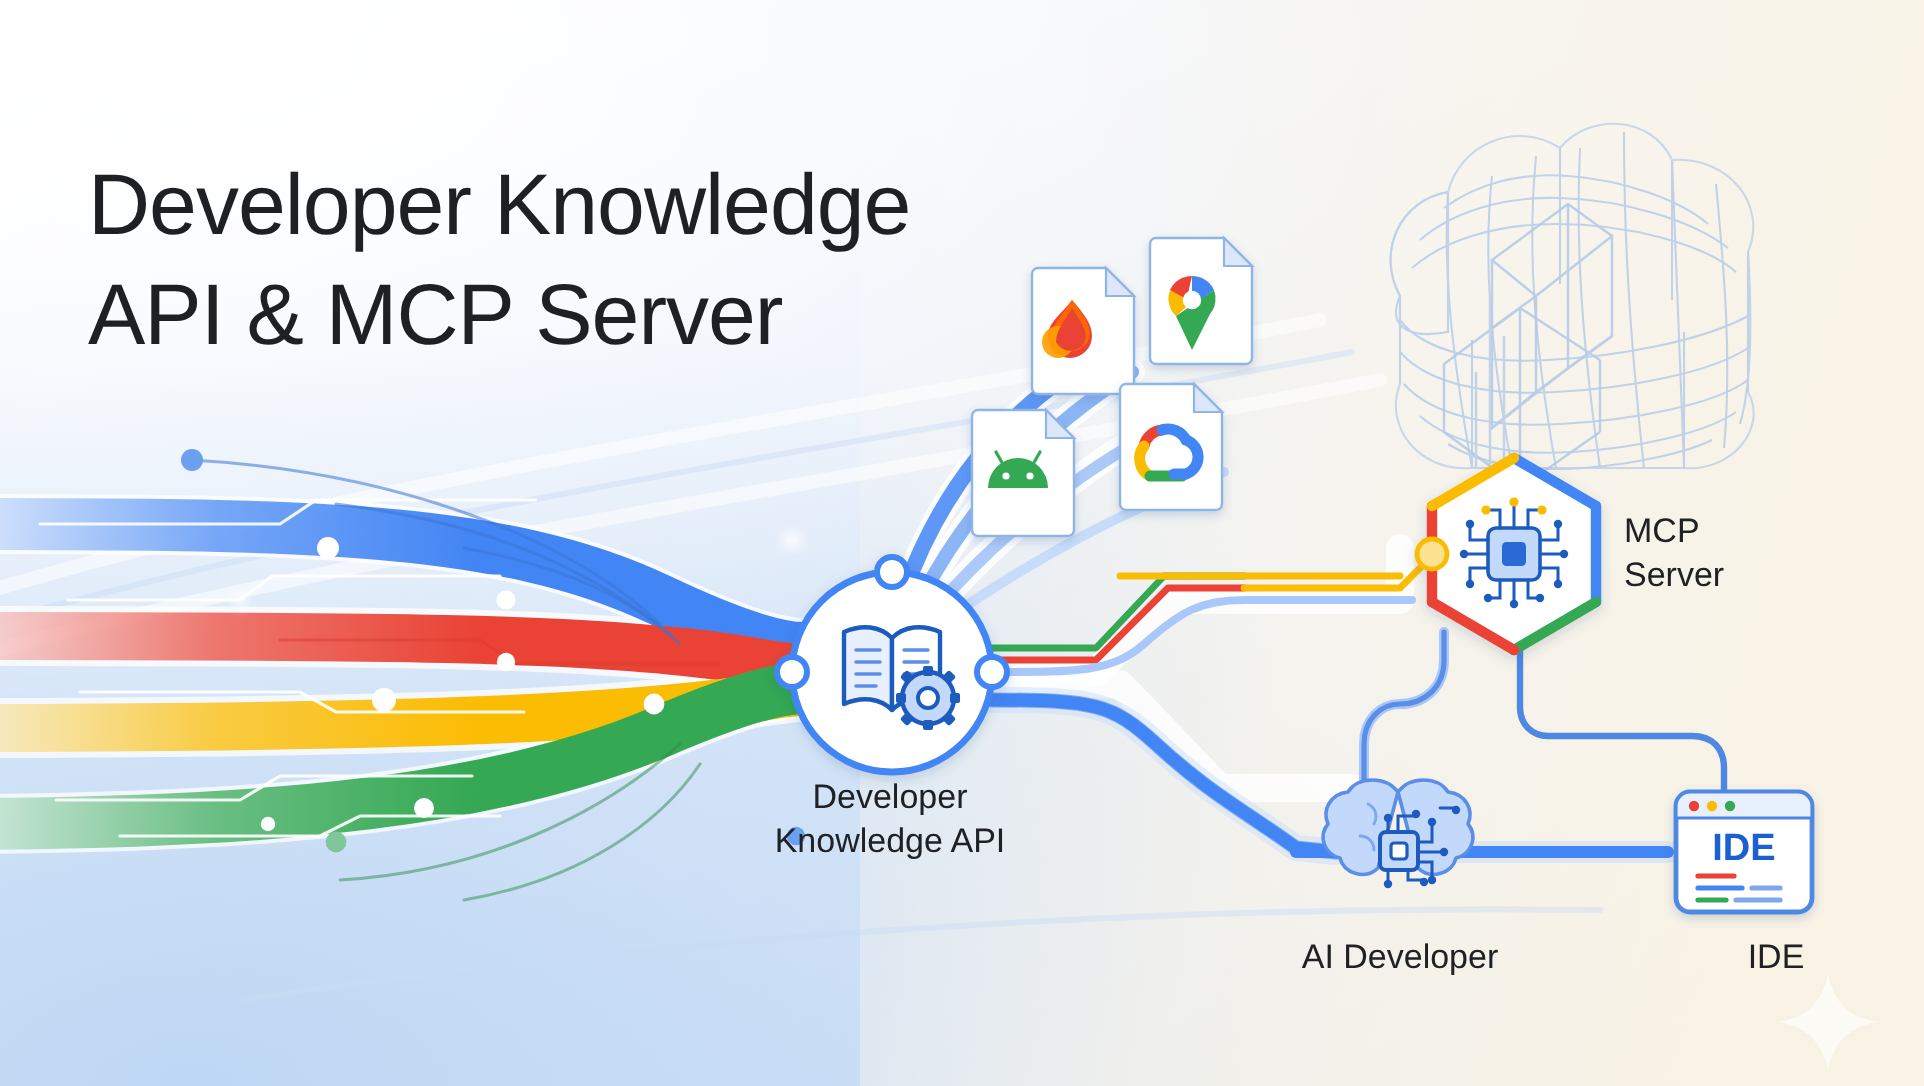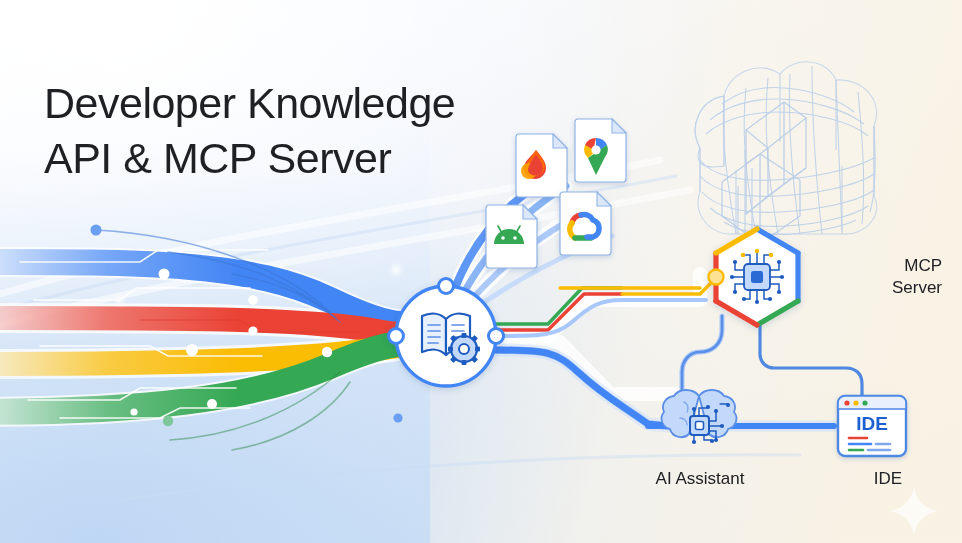--- a/index.html
+++ b/index.html
@@ -35,21 +35,21 @@
   .node-label {
     position: absolute;
     text-align: center;
     font-size: 17px;
     color: #202124;
     line-height: 1.28;
     white-space: pre-line;
     font-weight: 400;
   }
   #label-dka { left: 345px; top: 388px; width: 200px; }
-  #label-mcp { left: 812px; top: 255px; width: 130px; text-align: right; }
+  #label-mcp { left: 812px; top: 255px; width: 130px; text-align: left; }
   #label-ai  { left: 620px; top: 468px; width: 160px; }
   #label-ide { left: 828px; top: 468px; width: 120px; }
 </style>
 </head>
 <body>
 
 <div id="stage">
 
   <svg id="bg" viewBox="0 0 962 543">
     <defs>
@@ -469,18 +469,20 @@
 
     <g opacity="0.72">
       <path d="M914 487 C 917 501, 924 508, 938 511 C 924 514, 917 521, 914 535
                C 911 521, 904 514, 890 511 C 904 508, 911 501, 914 487 Z" fill="#ffffff" opacity="0.9"></path>
     </g>
   </svg>
 
   <div class="hl" id="title">Developer Knowledge
 API &amp; MCP Server</div>
 
+  <div class="node-label" id="label-dka">Developer
+Knowledge API</div>
   <div class="node-label" id="label-mcp">MCP
 Server</div>
-  <div class="node-label" id="label-ai">AI Assistant</div>
+  <div class="node-label" id="label-ai">AI Developer</div>
   <div class="node-label" id="label-ide">IDE</div>
 
 </div>
 
 </body></html>

